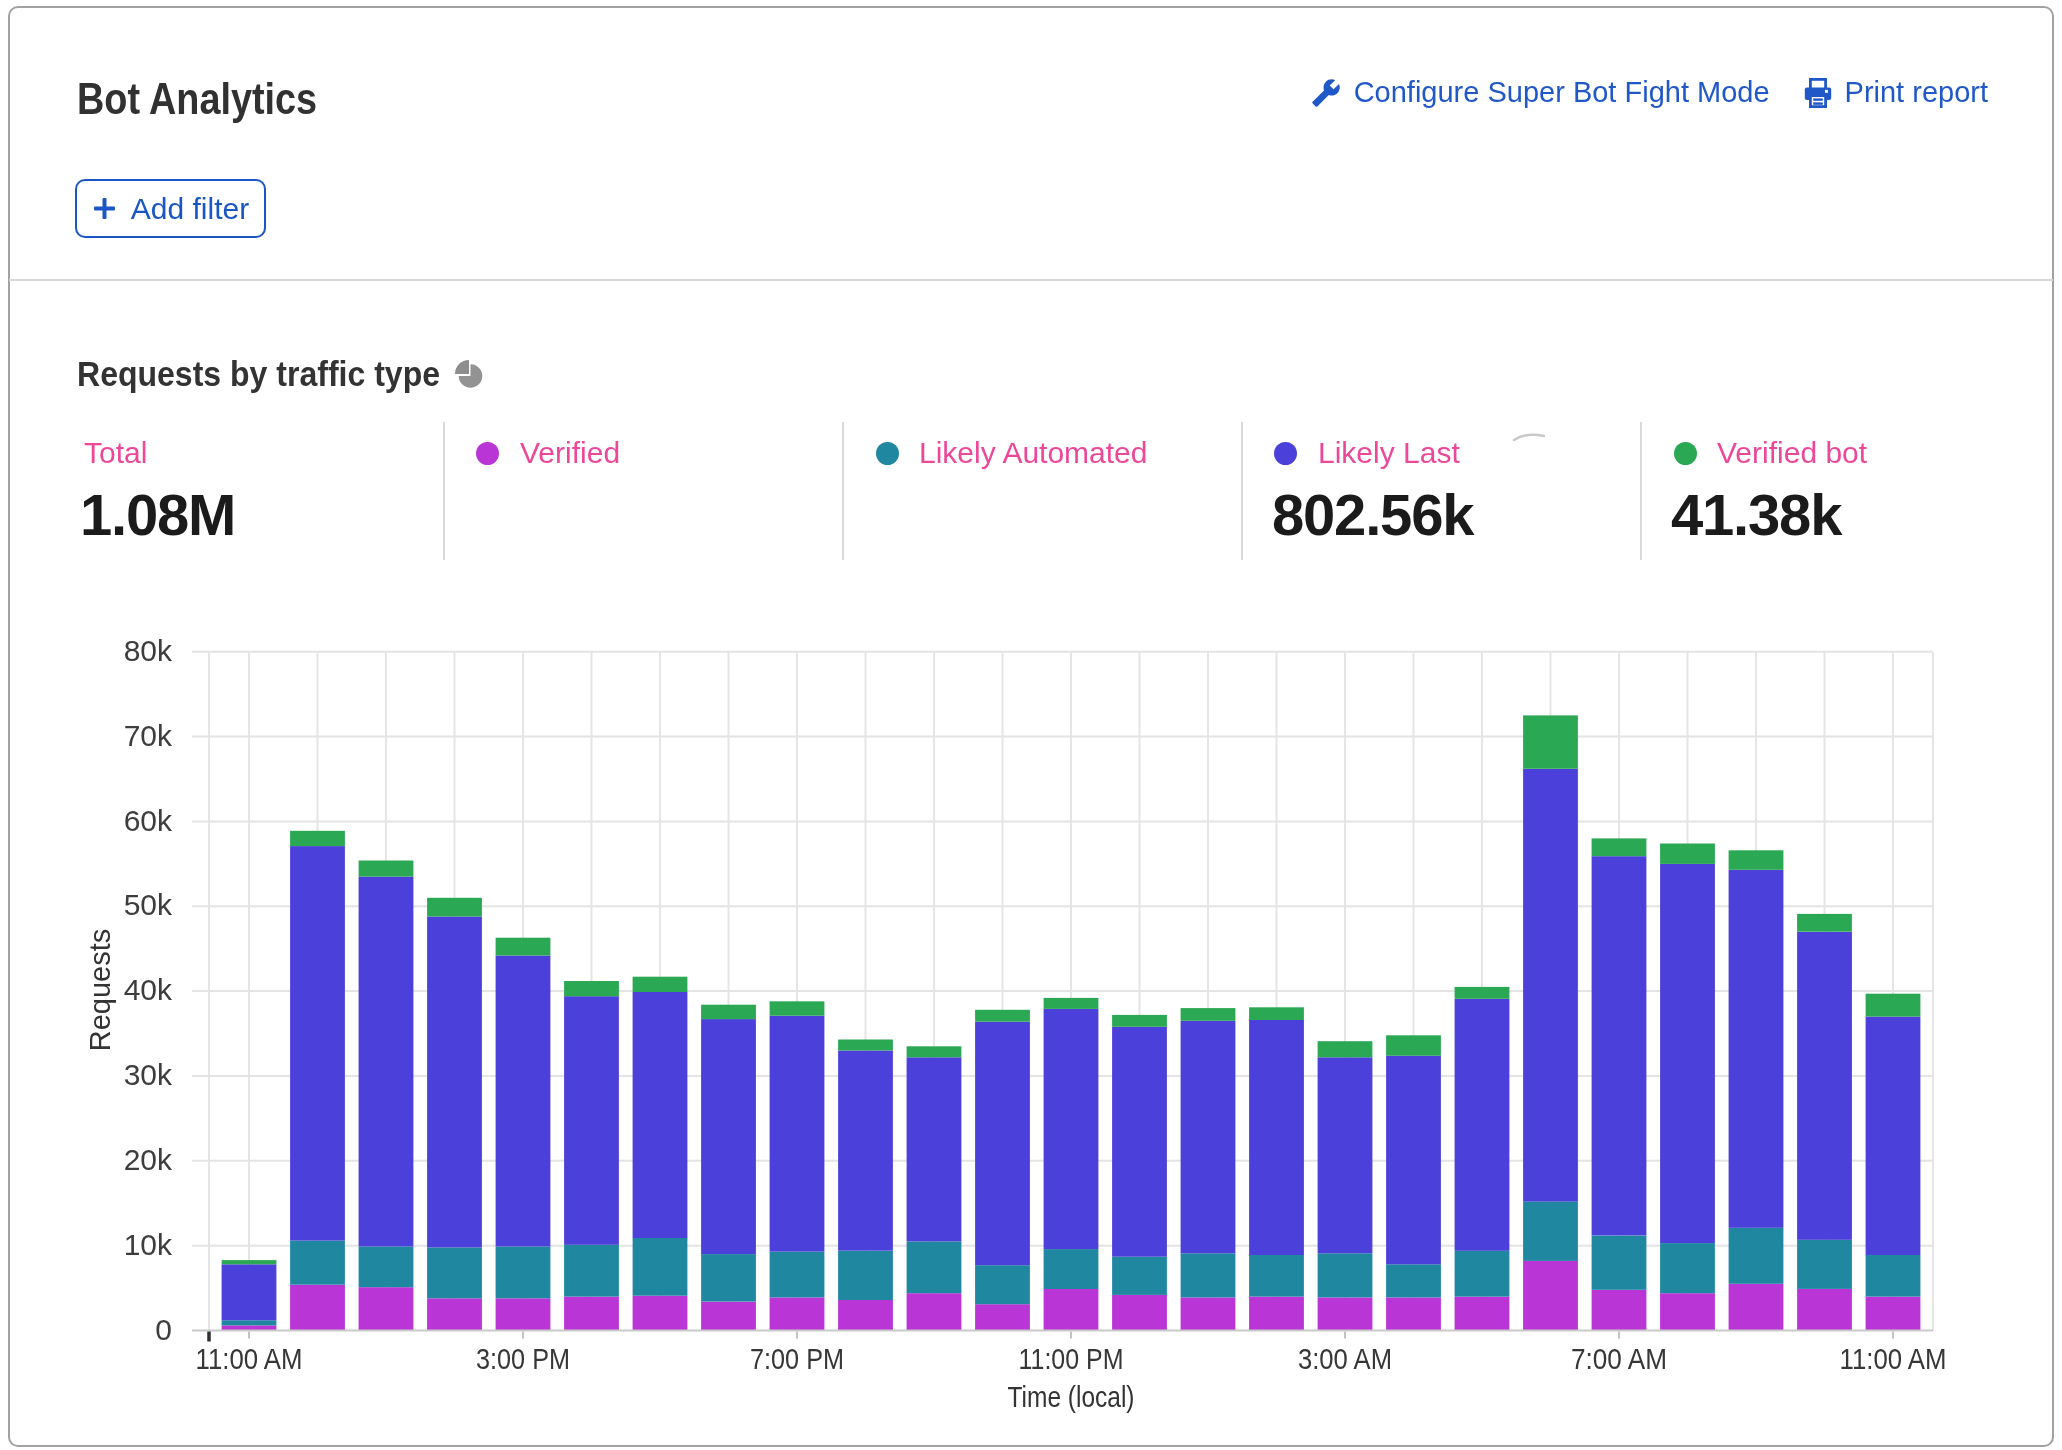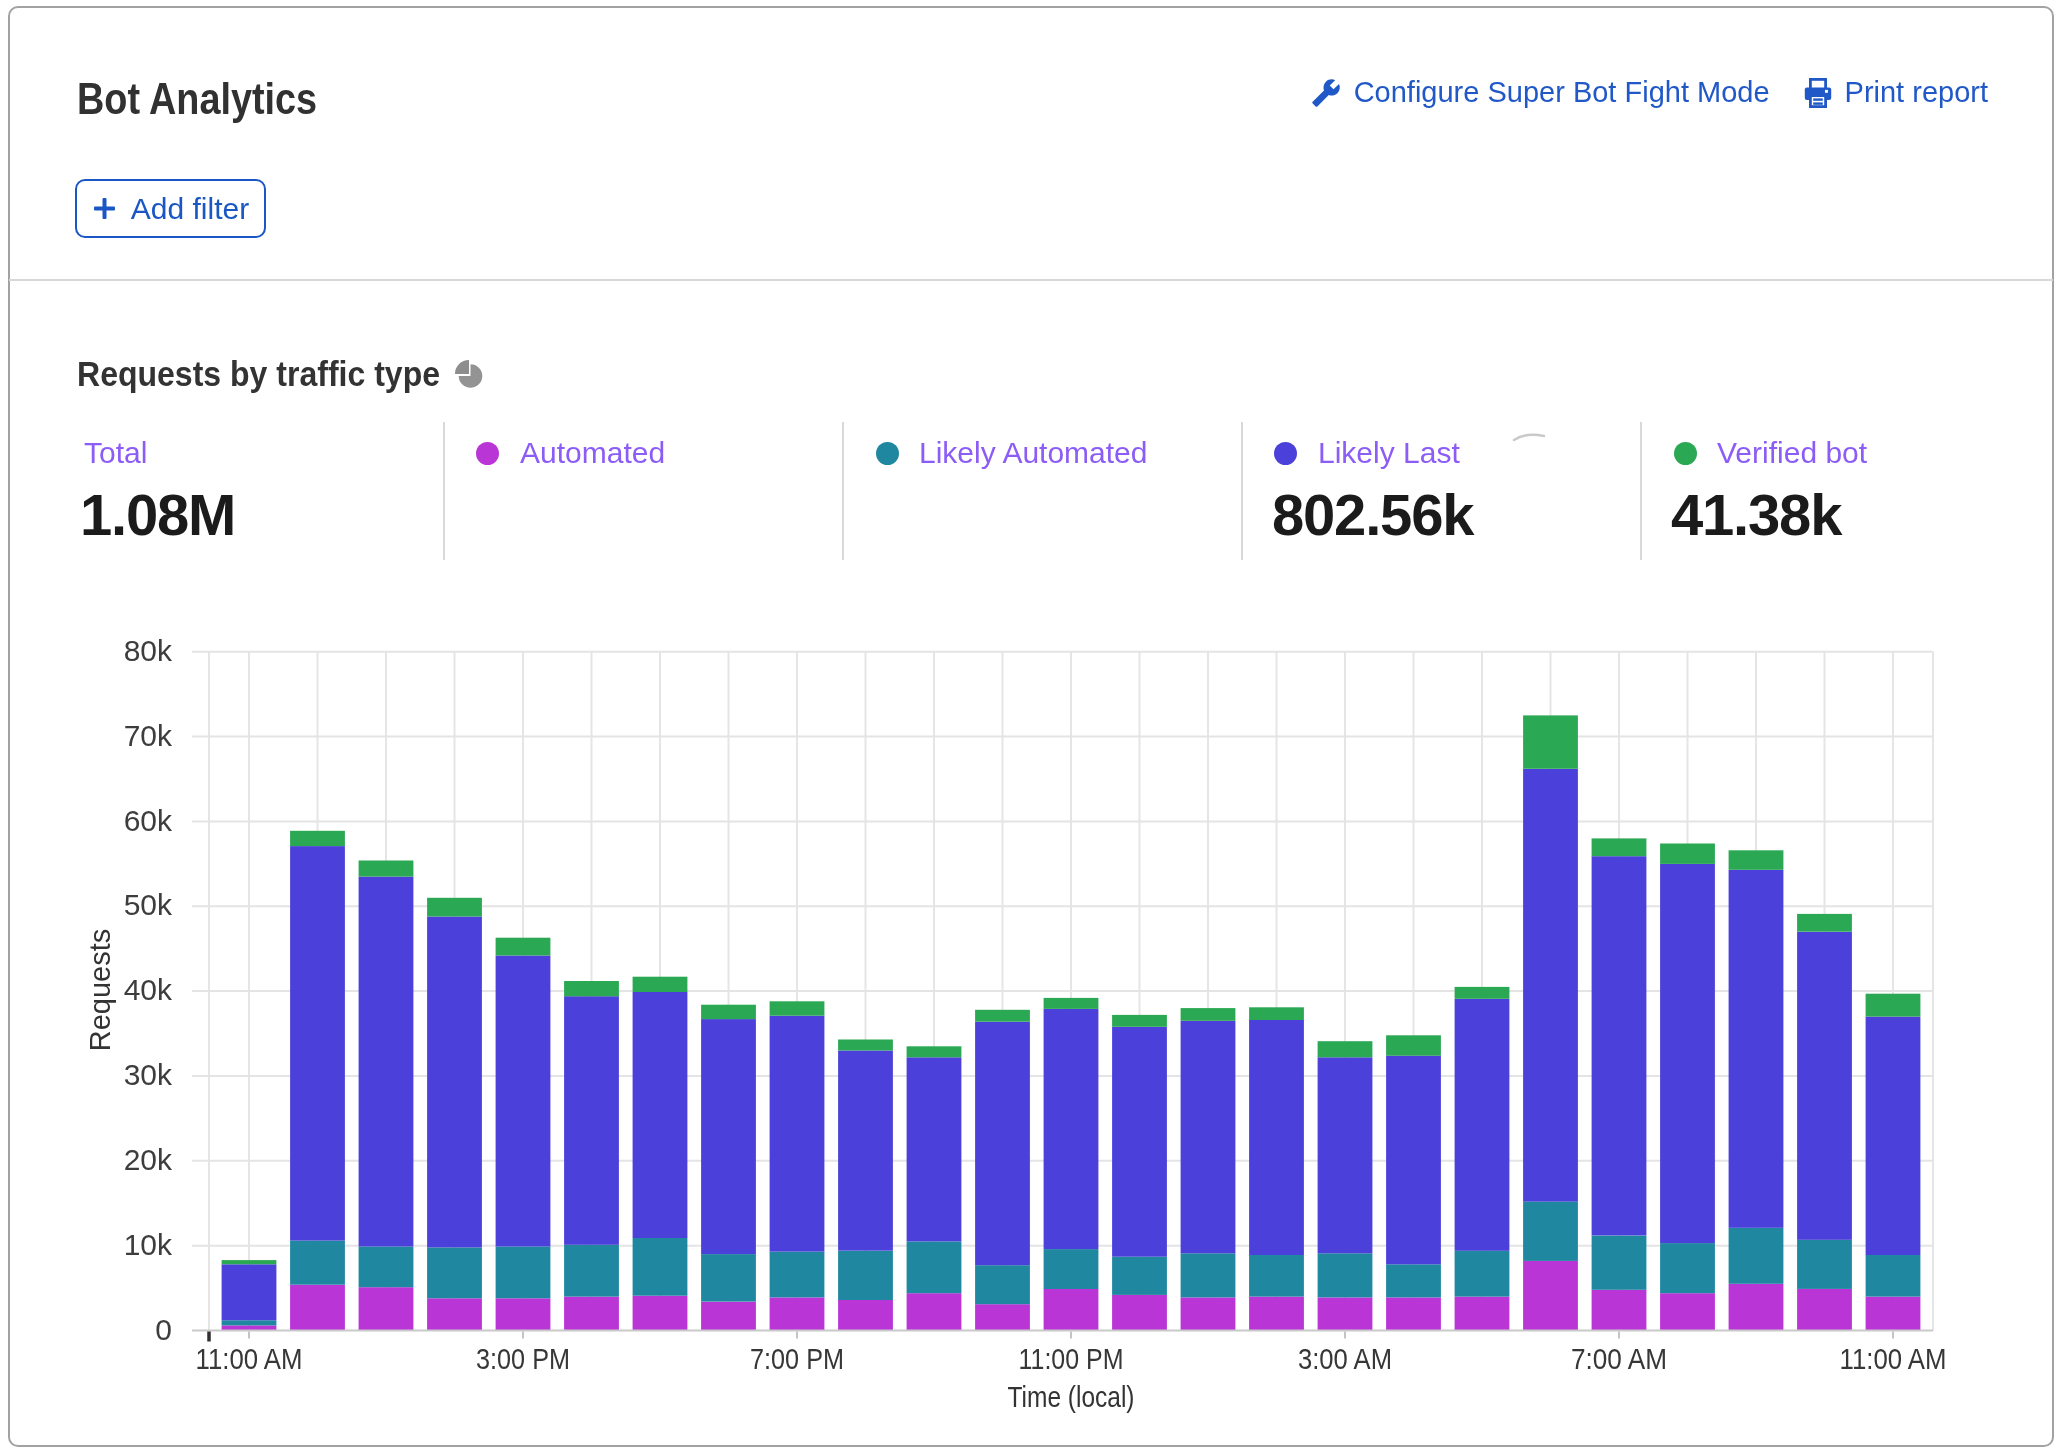--- a/index.html
+++ b/index.html
@@ -20,21 +20,21 @@
   .dd .txt { margin-left:21px; font-size:30px; color:#333; transform:scaleX(0.94); transform-origin:0 50%; }
   .dd .caret { position:absolute; right:13px; top:31px; width:0; height:0;
      border-left:11px solid transparent; border-right:11px solid transparent;
      border-top:15px solid #4d4d4d; }
   .divider { position:absolute; left:9px; top:279px; width:2044px; height:0;
      border-top:2px solid #d8d8d8; }
   h2 { position:absolute; left:77px; top:356px; margin:0; font-size:35px; line-height:35px;
      font-weight:700; color:#333; transform:scaleX(0.915); transform-origin:0 0; }
   .pieic { position:absolute; left:454px; top:359px; }
   .vdiv { position:absolute; top:422px; height:138px; width:0; border-left:2px solid #d9d9d9; }
-  .slabel { position:absolute; top:436px; font-size:30px; color:#8b5cf6; }
+  .slabel { position:absolute; top:436px; font-size:30px; color:#ec4899; }
   .sval { position:absolute; top:481px; font-size:58px; font-weight:700; color:#1b1b1b;
       letter-spacing:-1.2px; }
   .dot { position:absolute; top:442px; width:23px; height:23px; border-radius:50%; }
   .chart { position:absolute; left:0; top:600px; }
   .cursor { position:absolute; left:1512px; top:430px; }
 </style></head>
 <body>
 <div class="page">
   <div class="card"></div>
   <h1>Bot Analytics</h1>
@@ -73,21 +73,21 @@
         <path d="M16.5 17 L16.5 5.2 A11.8 11.8 0 1 1 4.7 17 Z" fill="#939393"></path>
         <path d="M15 15 L1 15 A14 14 0 0 1 15 1 Z" fill="#8d8d8d"></path>
       </svg></div>
   <div class="vdiv" style="left:443px"></div>
     <div class="vdiv" style="left:842px"></div>
     <div class="vdiv" style="left:1241px"></div>
     <div class="vdiv" style="left:1640px"></div>
     <div class="slabel" style="left:84px">Total</div>
     <div class="sval" style="left:80px">1.08M</div>
     <div class="dot" style="left:476px;background:#b935d6"></div>
-    <div class="slabel" style="left:520px">Automated</div>
+    <div class="slabel" style="left:520px">Verified</div>
     <div class="dot" style="left:876px;background:#1f87a0"></div>
     <div class="slabel" style="left:919px">Likely Automated</div>
     <div class="dot" style="left:1274px;background:#4b40d9"></div>
     <div class="slabel" style="left:1318px">Likely Last</div>
     <div class="sval" style="left:1272px">802.56k</div>
     <div class="dot" style="left:1674px;background:#2ba853"></div>
     <div class="slabel" style="left:1717px">Verified bot</div>
     <div class="sval" style="left:1671px">41.38k</div>
   <div class="cursor"><svg width="34" height="14" viewBox="0 0 34 14">
         <path d="M2 10 Q14 2 32 6" fill="none" stroke="#c9c9c9" stroke-width="2.5" stroke-linecap="round"></path>

